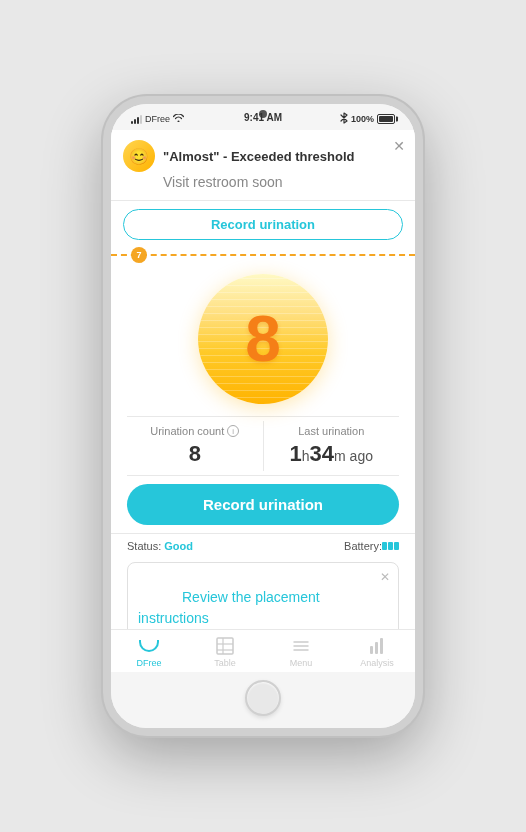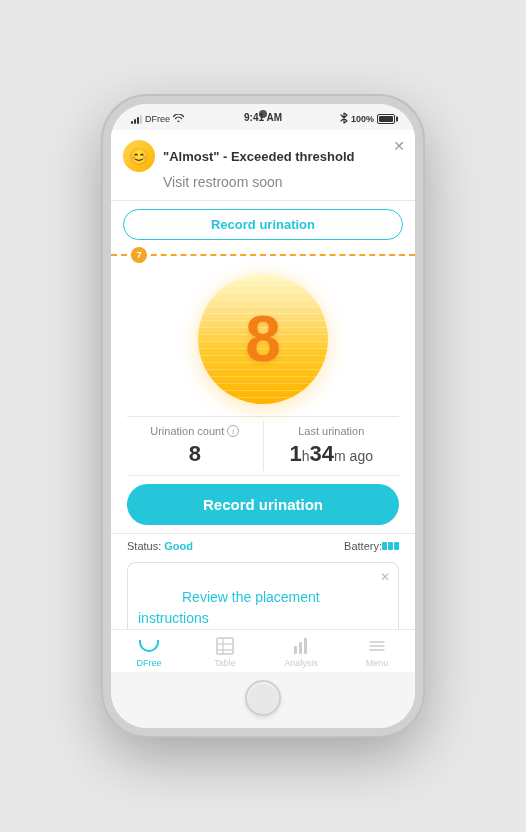--- a/index.html
+++ b/index.html
@@ -628,38 +628,38 @@
             <line x1="1" y1="13" x2="17" y2="13" stroke="#ccc" stroke-width="1.2"></line>
             <line x1="7" y1="1" x2="7" y2="17" stroke="#ccc" stroke-width="1.2"></line>
           </svg>
         </div>
         <span class="nav-label">Table</span>
       </div>
 
       <div class="nav-item">
         <div class="nav-icon">
           <svg width="18" height="18" viewBox="0 0 18 18" fill="none">
+            <line x1="2" y1="5" x2="16" y2="5" stroke="#ccc" stroke-width="1.5" stroke-linecap="round"></line>
+            <line x1="2" y1="9" x2="16" y2="9" stroke="#ccc" stroke-width="1.5" stroke-linecap="round"></line>
+            <line x1="2" y1="13" x2="16" y2="13" stroke="#ccc" stroke-width="1.5" stroke-linecap="round"></line>
+          </svg>
+        </div>
+        <span class="nav-label">Menu</span>
+      </div>
+
+      <div class="nav-item">
+        <div class="nav-icon">
+          <svg width="18" height="18" viewBox="0 0 18 18" fill="none">
             <rect x="2" y="9" width="3" height="8" fill="#ccc" rx="1"></rect>
             <rect x="7" y="5" width="3" height="12" fill="#ccc" rx="1"></rect>
             <rect x="12" y="1" width="3" height="16" fill="#ccc" rx="1"></rect>
           </svg>
         </div>
         <span class="nav-label">Analysis</span>
       </div>
 
-      <div class="nav-item">
-        <div class="nav-icon">
-          <svg width="18" height="18" viewBox="0 0 18 18" fill="none">
-            <line x1="2" y1="5" x2="16" y2="5" stroke="#ccc" stroke-width="1.5" stroke-linecap="round"></line>
-            <line x1="2" y1="9" x2="16" y2="9" stroke="#ccc" stroke-width="1.5" stroke-linecap="round"></line>
-            <line x1="2" y1="13" x2="16" y2="13" stroke="#ccc" stroke-width="1.5" stroke-linecap="round"></line>
-          </svg>
-        </div>
-        <span class="nav-label">Menu</span>
-      </div>
-
     </div>
   </div>
 
   <div class="phone-bottom">
     <div class="home-button"></div>
   </div>
 </div>
 
 </body></html>

